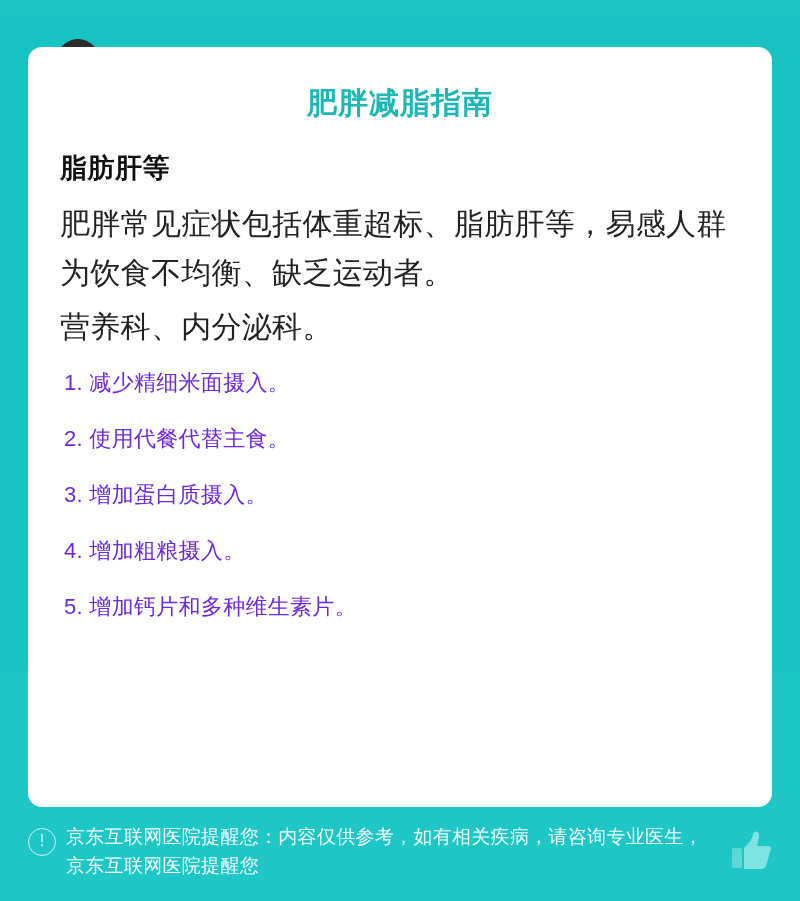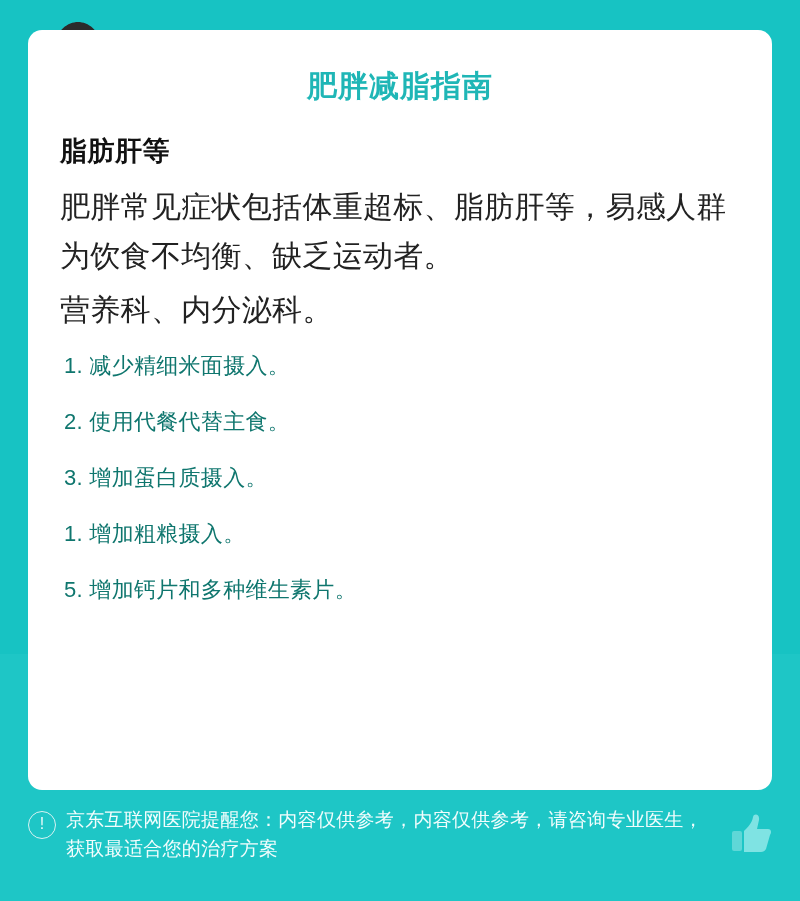--- a/index.html
+++ b/index.html
@@ -13,20 +13,21 @@
     font-family: "Liberation Sans", "DejaVu Sans", sans-serif;
     position: relative;
     overflow: hidden;
   }
   .page {
     width: 800px;
     height: 654px;
     background: #17c3c3;
     position: relative;
     box-sizing: border-box;
+    margin-top: 17px;
   }
   .doctor-icon {
     position: absolute;
     left: 18px;
     top: 14px;
     width: 120px;
     height: 110px;
   }
   .card {
     position: absolute;
@@ -63,21 +64,21 @@
     line-height: 1.62;
     margin: 0 0 6px 0;
     letter-spacing: 0.3px;
   }
   .list {
     margin: 14px 0 0 0;
     padding: 0;
     list-style: none;
   }
   .list li {
-    color: #0f766e;
+    color: #6d28d9;
     font-size: 22px;
     line-height: 1.55;
     margin: 0 0 22px 4px;
     letter-spacing: 0.3px;
   }
   .footer {
     position: absolute;
     left: 28px;
     top: 805px;
     width: 744px;
@@ -138,28 +139,28 @@
 
     <div class="section-heading first">脂肪肝等</div>
     <p class="body-text">肥胖常见症状包括体重超标、脂肪肝等，易感人群为饮食不均衡、缺乏运动者。</p>
 
     <p class="body-text">营养科、内分泌科。</p>
 
     <ul class="list">
       <li>1. 减少精细米面摄入。</li>
       <li>2. 使用代餐代替主食。</li>
       <li>3. 增加蛋白质摄入。</li>
-      <li>1. 增加粗粮摄入。</li>
+      <li>4. 增加粗粮摄入。</li>
       <li>5. 增加钙片和多种维生素片。</li>
     </ul>
   </div>
 
   <div class="footer">
     <div class="footer-icon">!</div>
-    <div class="footer-text">京东互联网医院提醒您：内容仅供参考，内容仅供参考，请咨询专业医生，获取最适合您的治疗方案</div>
+    <div class="footer-text">京东互联网医院提醒您：内容仅供参考，如有相关疾病，请咨询专业医生，京东互联网医院提醒您</div>
     <div class="thumb">
       <svg viewBox="0 0 44 44" width="44" height="44" aria-hidden="true">
         <rect x="4" y="20" width="10" height="20" rx="2" fill="#5fd7d7"></rect>
         <path d="M16 20 C20 16 24 12 25 6 C26 2 32 3 31 9 L29 18 L40 18 C43 18 44 21 42 24 L38 38 C37 40 35 41 33 41 L16 41 Z" fill="#7fe3e3"></path>
       </svg>
     </div>
   </div>
 
 </div>
 

